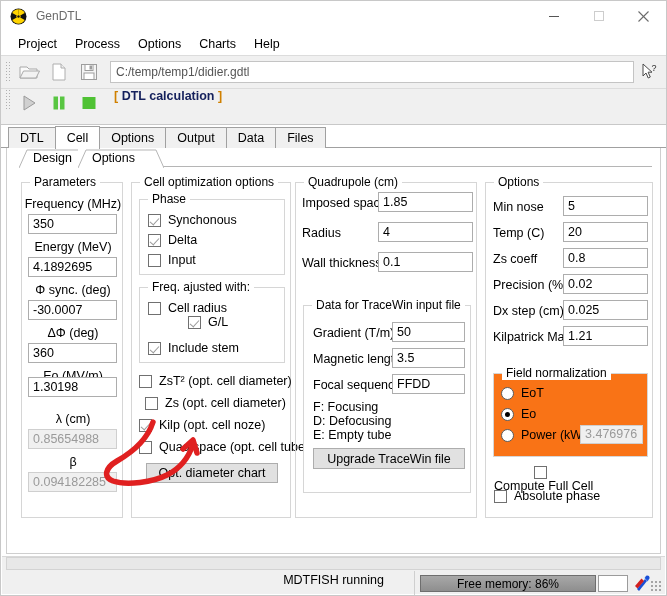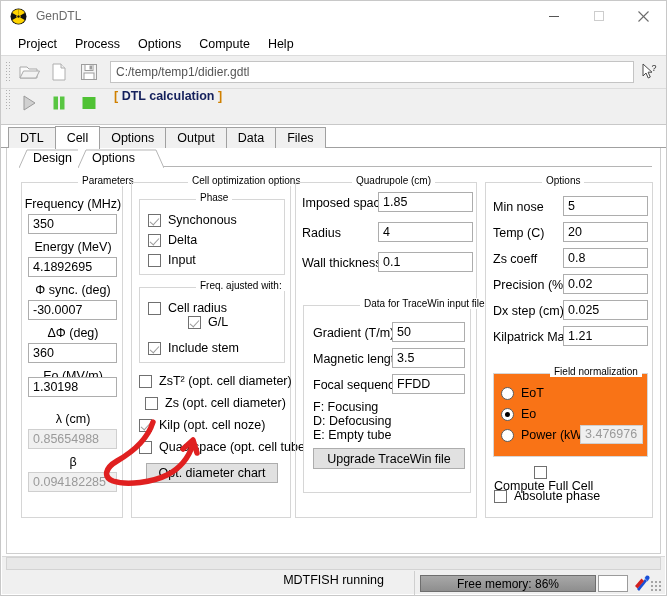--- a/index.html
+++ b/index.html
@@ -182,24 +182,23 @@
   .gb {
     position: absolute;
     border: 1px solid #d6d6d6;
     background: transparent;
   }
   .gb > .gb-title {
     position: absolute;
     top: -8px; left: 8px;
     background: #ffffff;
     padding: 0 4px;
-    font-size: 10px;
+    font-size: 12px;
     color: #000;
     white-space: nowrap;
-    margin-left: 48px;
   }
 
   
   .inp {
     position: absolute;
     background: #ffffff;
     border: 1px solid #adadad;
     font-size: 12.5px;
     line-height: 1;
     padding: 0 0 0 4px;
@@ -377,21 +376,21 @@
             <line x1="11.5" y1="1.5" x2="1.5" y2="11.5" stroke="#6b6b6b" stroke-width="1.1"></line>
           </svg>
       </div>
     </div>
   </div>
 
   <div class="menubar">
     <div class="menu-item">Project</div>
     <div class="menu-item">Process</div>
     <div class="menu-item">Options</div>
-    <div class="menu-item">Compute</div>
+    <div class="menu-item">Charts</div>
     <div class="menu-item">Help</div>
   </div>
 
   <div class="toolbar">
     <div class="grip"></div>
     <div class="tb-icon">
       <svg width="22" height="20" viewBox="0 0 22 20">
         <path d="M2 5 h7 l2 2 h8 v9 h-17 z" fill="#fbfbfb" stroke="#a9a9a9" stroke-width="1"></path>
         <path d="M2 16 l3.5 -7 h16 l-3.5 7 z" fill="#f2f2f2" stroke="#a9a9a9" stroke-width="1"></path>
       </svg>

